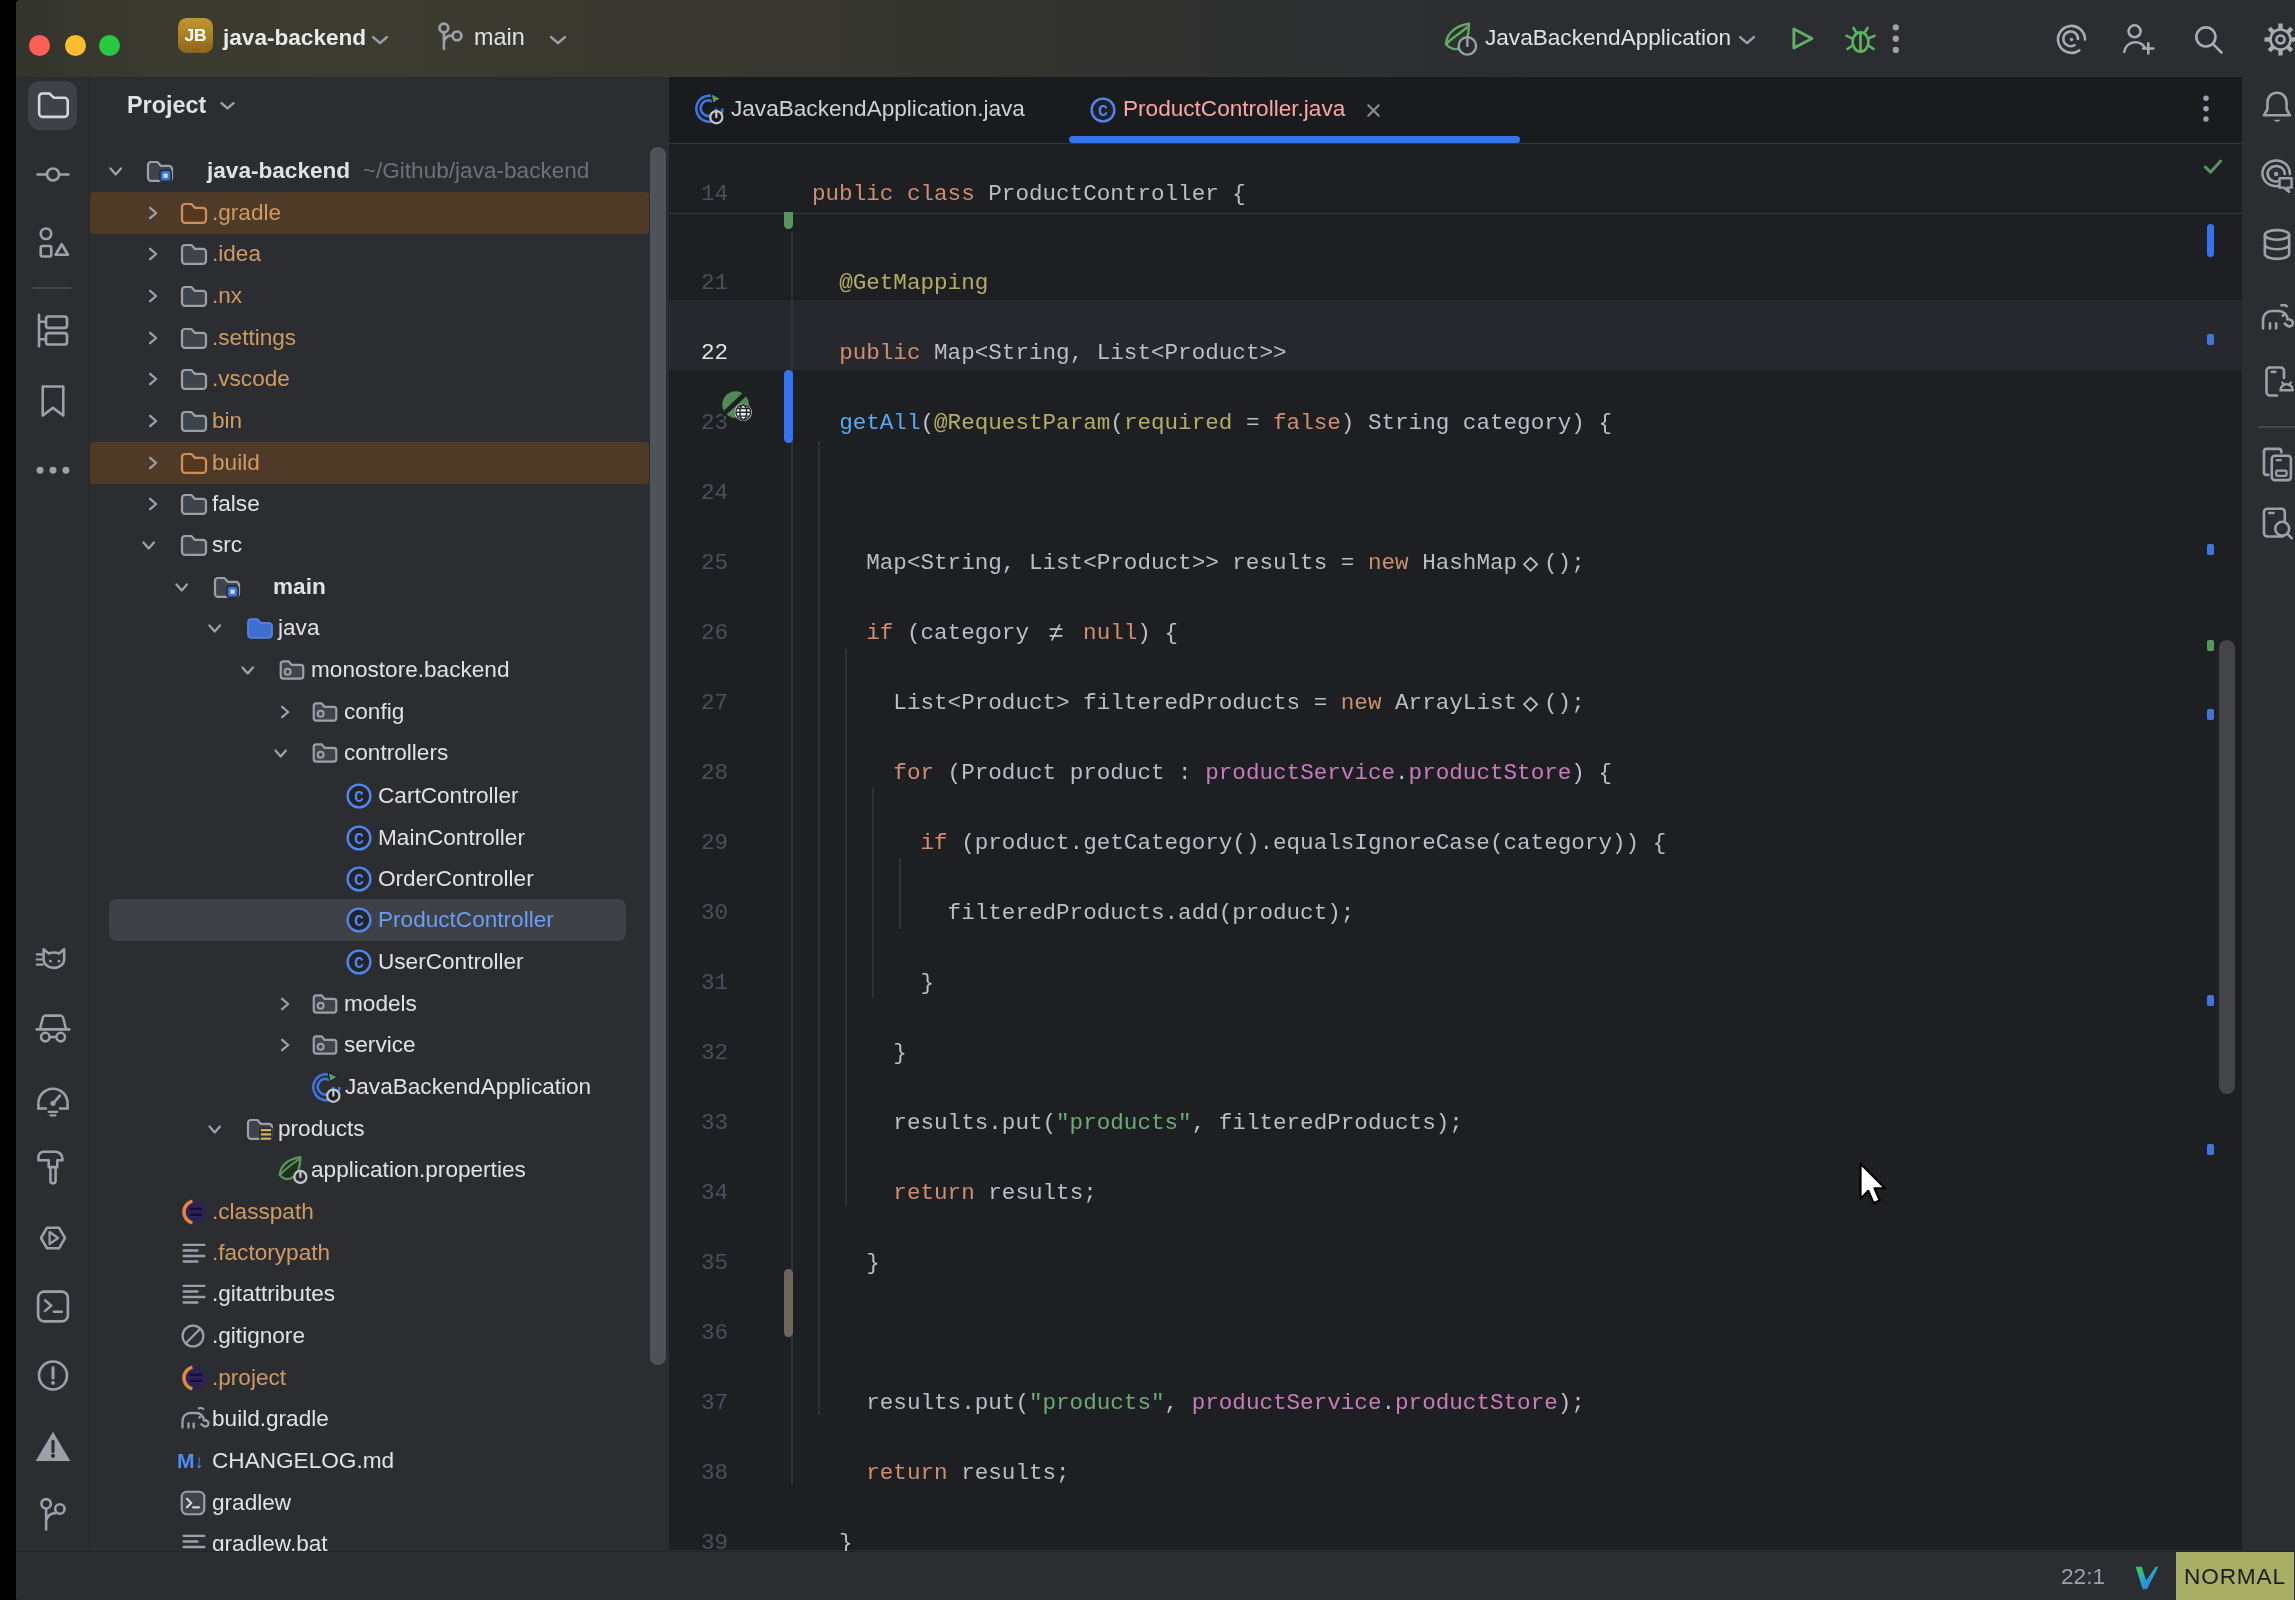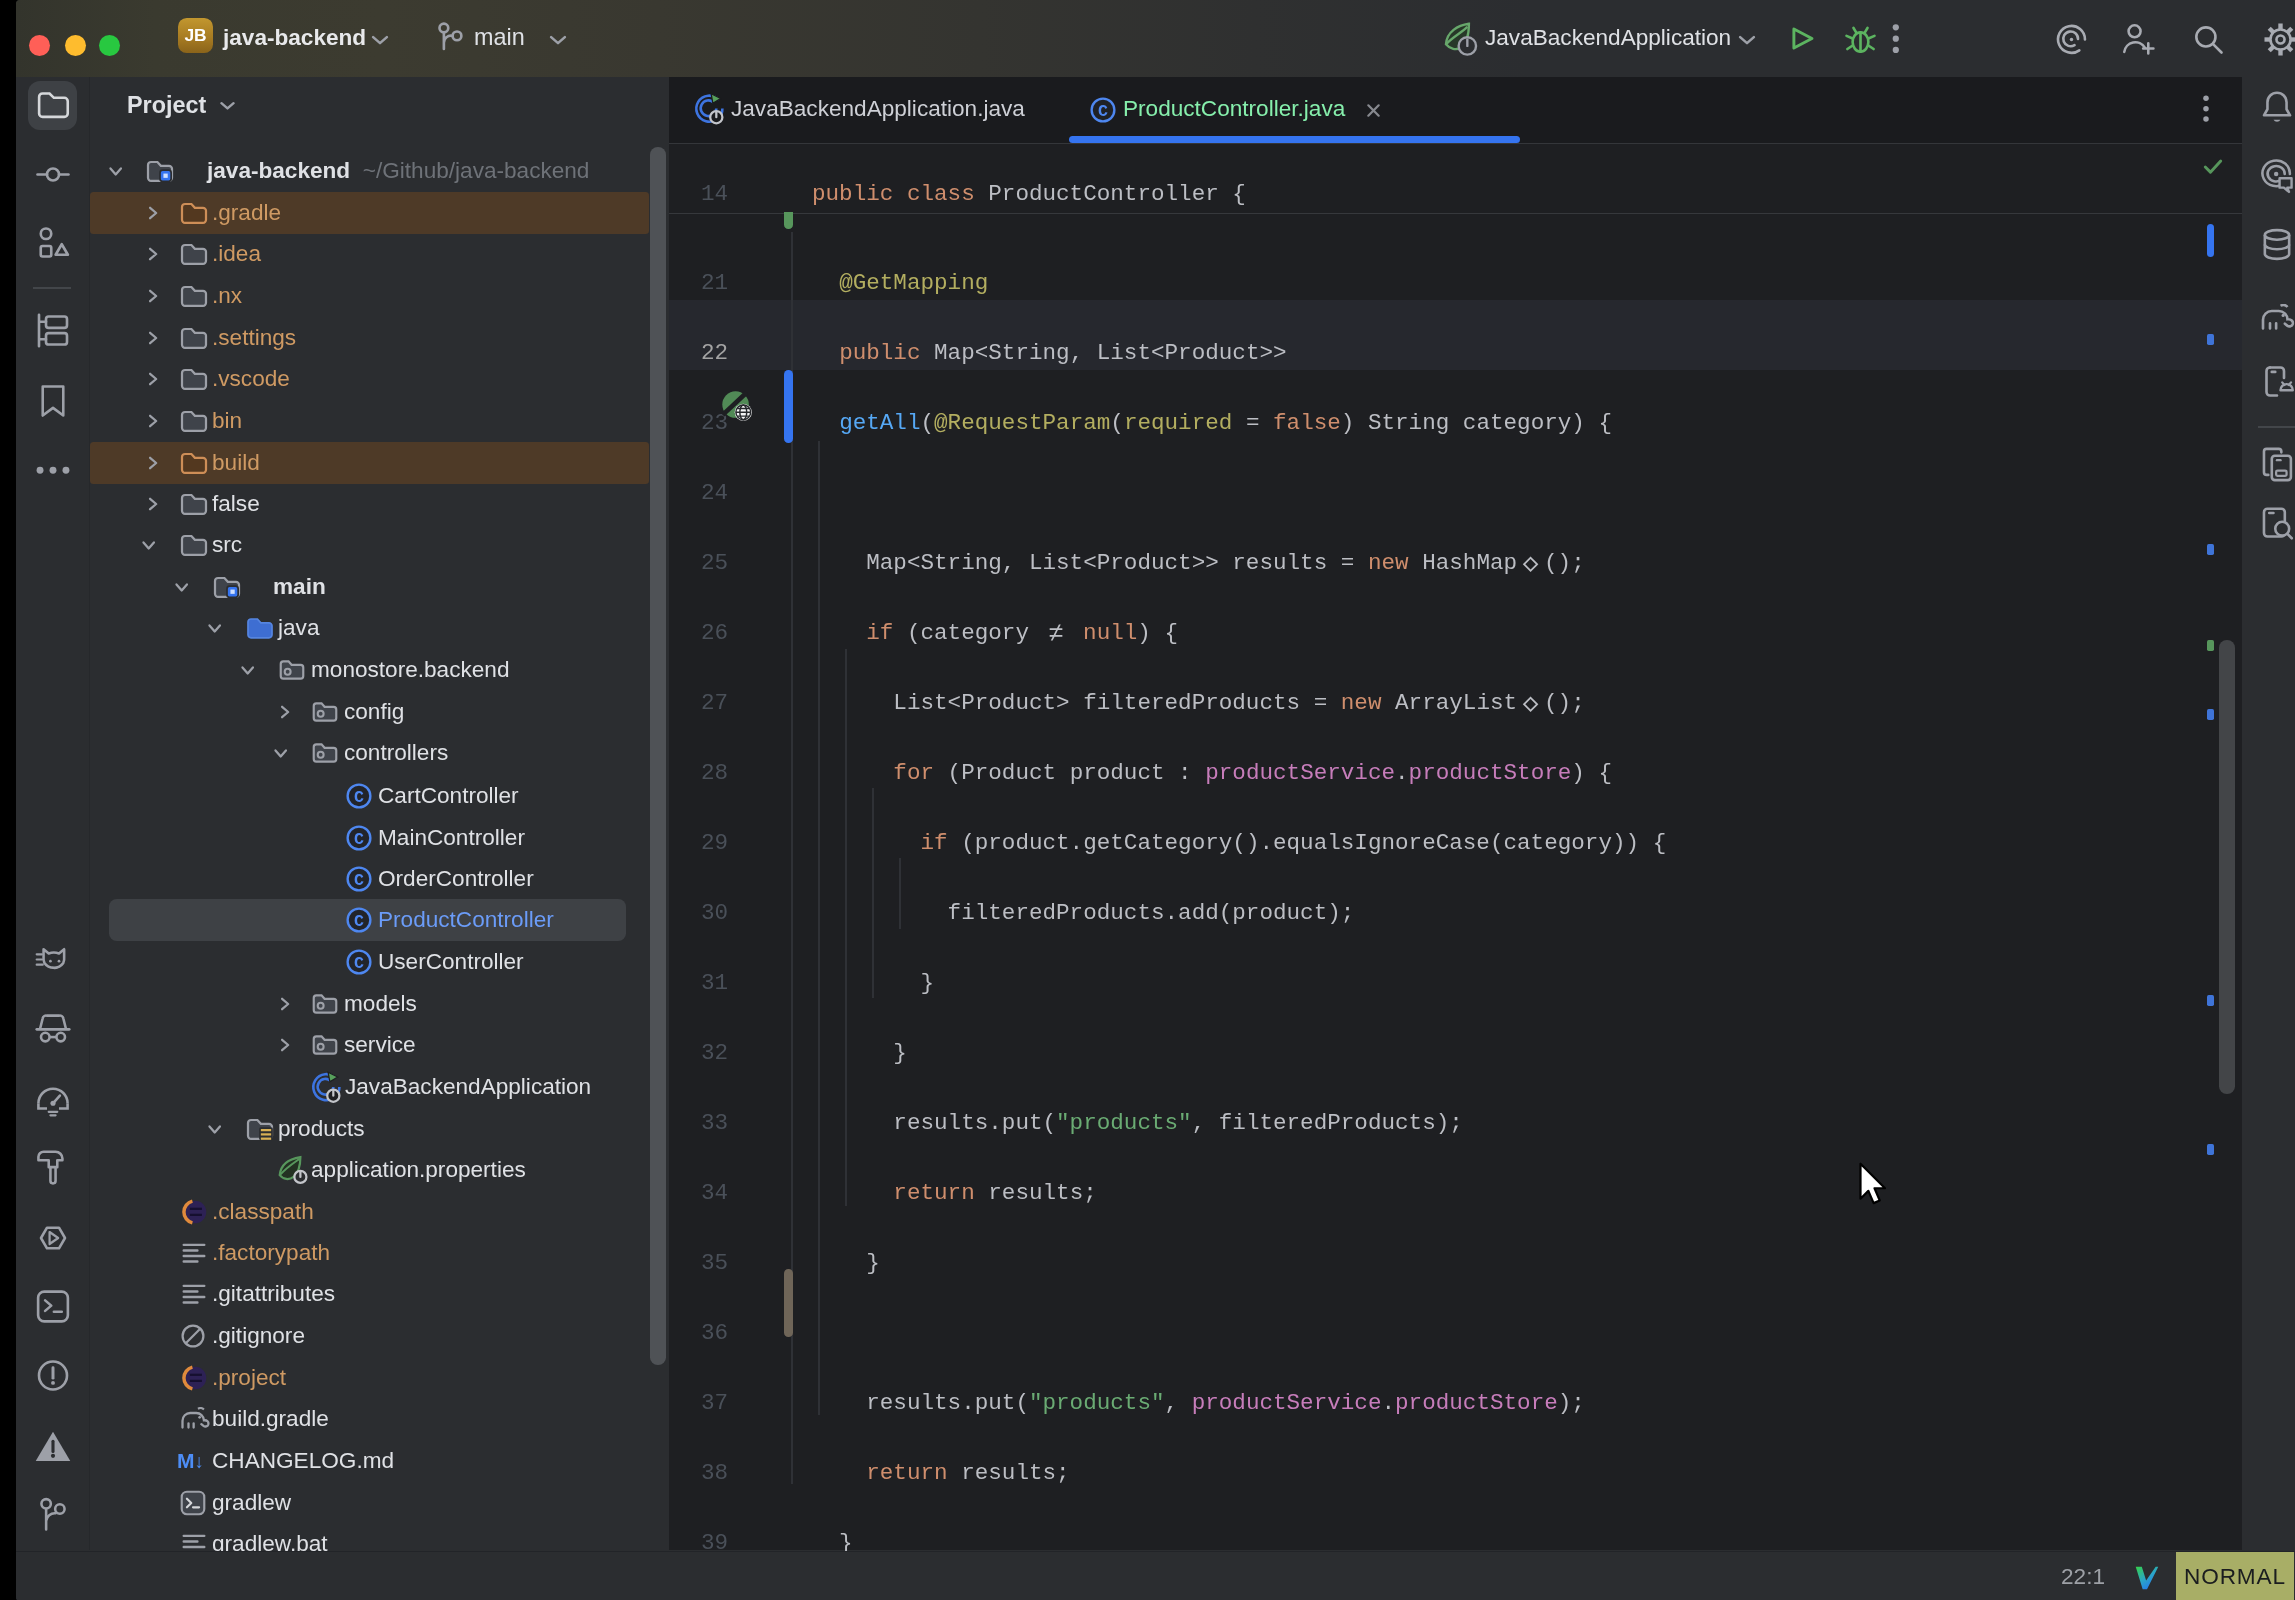--- a/index.html
+++ b/index.html
@@ -525,21 +525,21 @@
         <path d="M25 12 a9 9 0 1 0 3 7" fill="none" stroke="#3d74e0" stroke-width="3"></path>
         <path d="M22 2 l11 5.5 L24 13 Z" fill="#57a05c" stroke="#1a1b1e" stroke-width="1.5"></path>
         <circle cx="28" cy="29" r="7" fill="#1a1b1e" stroke="#c3c5ca" stroke-width="2.6"></circle>
         <line x1="28" y1="23.5" x2="28" y2="29" stroke="#c3c5ca" stroke-width="2.6" stroke-linecap="round"></line>
       </svg>
       <div class="tabtxt" style="left:62px">JavaBackendApplication.java</div>
       <svg class="abs" style="left:420px;top:19px" width="28" height="28" viewBox="0 0 32 32">
         <circle cx="16" cy="16" r="13" fill="#1f2126" stroke="#4e87f0" stroke-width="2.7"></circle>
         <text x="16" y="23" font-family="Liberation Mono,monospace" font-size="19" font-weight="700" fill="#4e87f0" text-anchor="middle">C</text>
       </svg>
-      <div class="tabtxt" style="left:454px;color:#86efac">ProductController.java</div>
+      <div class="tabtxt" style="left:454px;color:#fca5a5">ProductController.java</div>
       <svg class="abs" style="left:695px;top:24px" width="19" height="19" viewBox="0 0 22 22">
           <path d="M5 5 L17 17 M17 5 L5 17" stroke="#87898f" stroke-width="2.6" stroke-linecap="round"></path>
         </svg>
       <svg class="abs" style="left:1530px;top:17.4px" width="14" height="31" viewBox="0 0 16 36">
           <circle cx="8" cy="5" r="3.2" fill="#9da0a8"></circle>
           <circle cx="8" cy="17" r="3.2" fill="#9da0a8"></circle>
           <circle cx="8" cy="29" r="3.2" fill="#9da0a8"></circle>
         </svg>
       <div id="underline"></div>
     </div>
@@ -547,21 +547,21 @@
     <div id="sticky">
       <pre class="code" style="left:0;top:0;width:43px;text-align:right;color:#4a5059;line-height:66px">14</pre>
       <pre class="code" style="left:127px;top:0;line-height:66px"><span class="k">public class</span> ProductController {</pre>
     </div>
     <div class="guide" style="left:122px;top:155px;height:1252px"></div>
     <div class="guide" style="left:149px;top:364px;height:974px"></div>
     <div class="guide" style="left:176px;top:572px;height:557px"></div>
     <div class="guide" style="left:203px;top:711px;height:210px"></div>
     <div class="guide" style="left:230px;top:781px;height:71px"></div>
     <pre class="code" id="lnums">21
-<span style="color:#a3a3a3">22</span>
+<span style="color:#e5e5e5">22</span>
 23
 24
 25
 26
 27
 28
 29
 30
 31
 32

